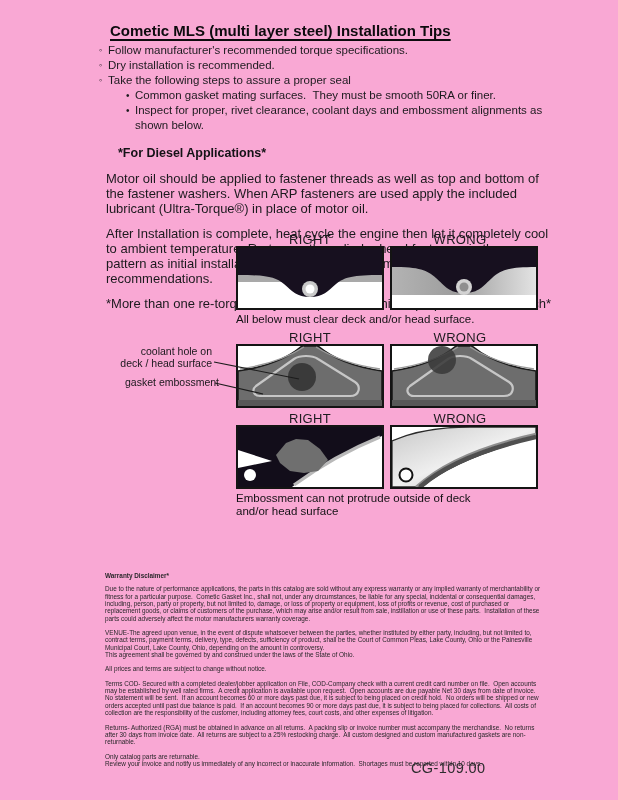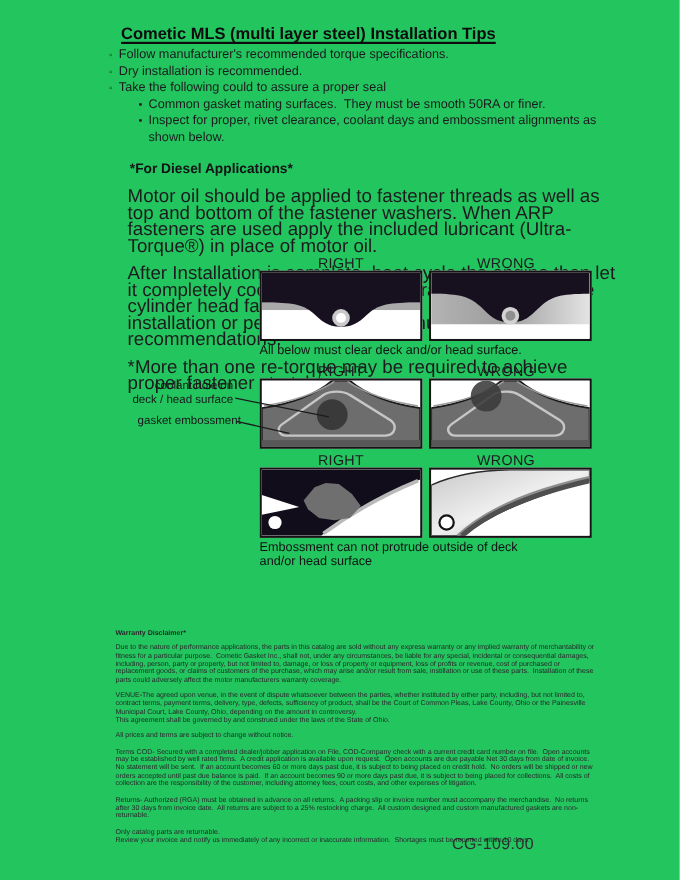--- a/index.html
+++ b/index.html
@@ -1,30 +1,30 @@
 <!DOCTYPE html>
 <html><head>
 <meta charset="utf-8">
 <style>
   html,body{margin:0;padding:0;background:#fff;}
-  .page{position:relative;width:618px;height:800px;background:#22c55e;overflow:hidden;
+  .page{position:relative;width:618px;height:800px;background:#f9a8d4;overflow:hidden;
         font-family:"Liberation Sans",sans-serif;color:#1c1a1e;}
   [data-bind]{white-space:pre-wrap;}
 
   .title{position:absolute;left:110px;top:22px;font-size:15px;font-weight:bold;color:#0d0b0e;
          text-decoration:underline;text-decoration-thickness:1.5px;text-underline-offset:3px;}
 
   .intro{position:absolute;left:99px;top:43px;width:462px;font-size:11.5px;line-height:15px;}
   .bullet{display:flex;}
   .bullet .mk{width:9px;flex:0 0 9px;font-size:9px;line-height:15px;color:#1c1a1e;}
   .bullet.sub{margin-left:27px;}
   .bullet.sub .mk{font-size:10px;}
 
   .diesel-h{margin-top:13px;margin-left:19px;font-size:12.5px;font-weight:bold;color:#141216;}
-  .para{margin-top:10px;margin-left:17px;width:452px;font-size:17px;line-height:15px;}
+  .para{margin-top:10px;margin-left:7px;width:452px;font-size:13px;line-height:15px;}
 
   .diagrams{position:absolute;left:236px;top:233px;width:302px;}
   .dg-head{display:flex;gap:2px;height:13px;}
   .dg-head span{width:148px;text-align:center;font-size:13px;line-height:13px;color:#1d1b1f;letter-spacing:.3px;}
   .dg-row{display:flex;gap:6px;margin-top:0;}
   .box{width:144px;height:60px;border:2px solid #141414;background:#fff;}
   .box svg{display:block;}
   .caption{margin-top:3px;font-size:11.5px;line-height:13.5px;color:#131114;}
   .gap4{margin-top:4px;}
 
@@ -50,21 +50,21 @@
     <div class="bullet">
       <span class="mk" data-bind="markers.bullet">◦</span>
       <span data-bind="tips.bullets.0">Follow manufacturer's recommended torque specifications.</span>
     </div>
     <div class="bullet">
       <span class="mk" data-bind="markers.bullet">◦</span>
       <span data-bind="tips.bullets.1">Dry installation is recommended.</span>
     </div>
     <div class="bullet">
       <span class="mk" data-bind="markers.bullet">◦</span>
-      <span data-bind="tips.bullets.2">Take the following could to assure a proper seal</span>
+      <span data-bind="tips.bullets.2">Take the following steps to assure a proper seal</span>
     </div>
     <div class="bullet sub">
       <span class="mk" data-bind="markers.sub_bullet">•</span>
       <span data-bind="tips.sub_bullets.0">Common gasket mating surfaces.  They must be smooth 50RA or finer.</span>
     </div>
     <div class="bullet sub">
       <span class="mk" data-bind="markers.sub_bullet">•</span>
       <span data-bind="tips.sub_bullets.1">Inspect for proper, rivet clearance, coolant days and embossment alignments as shown below.</span>
     </div>
 

